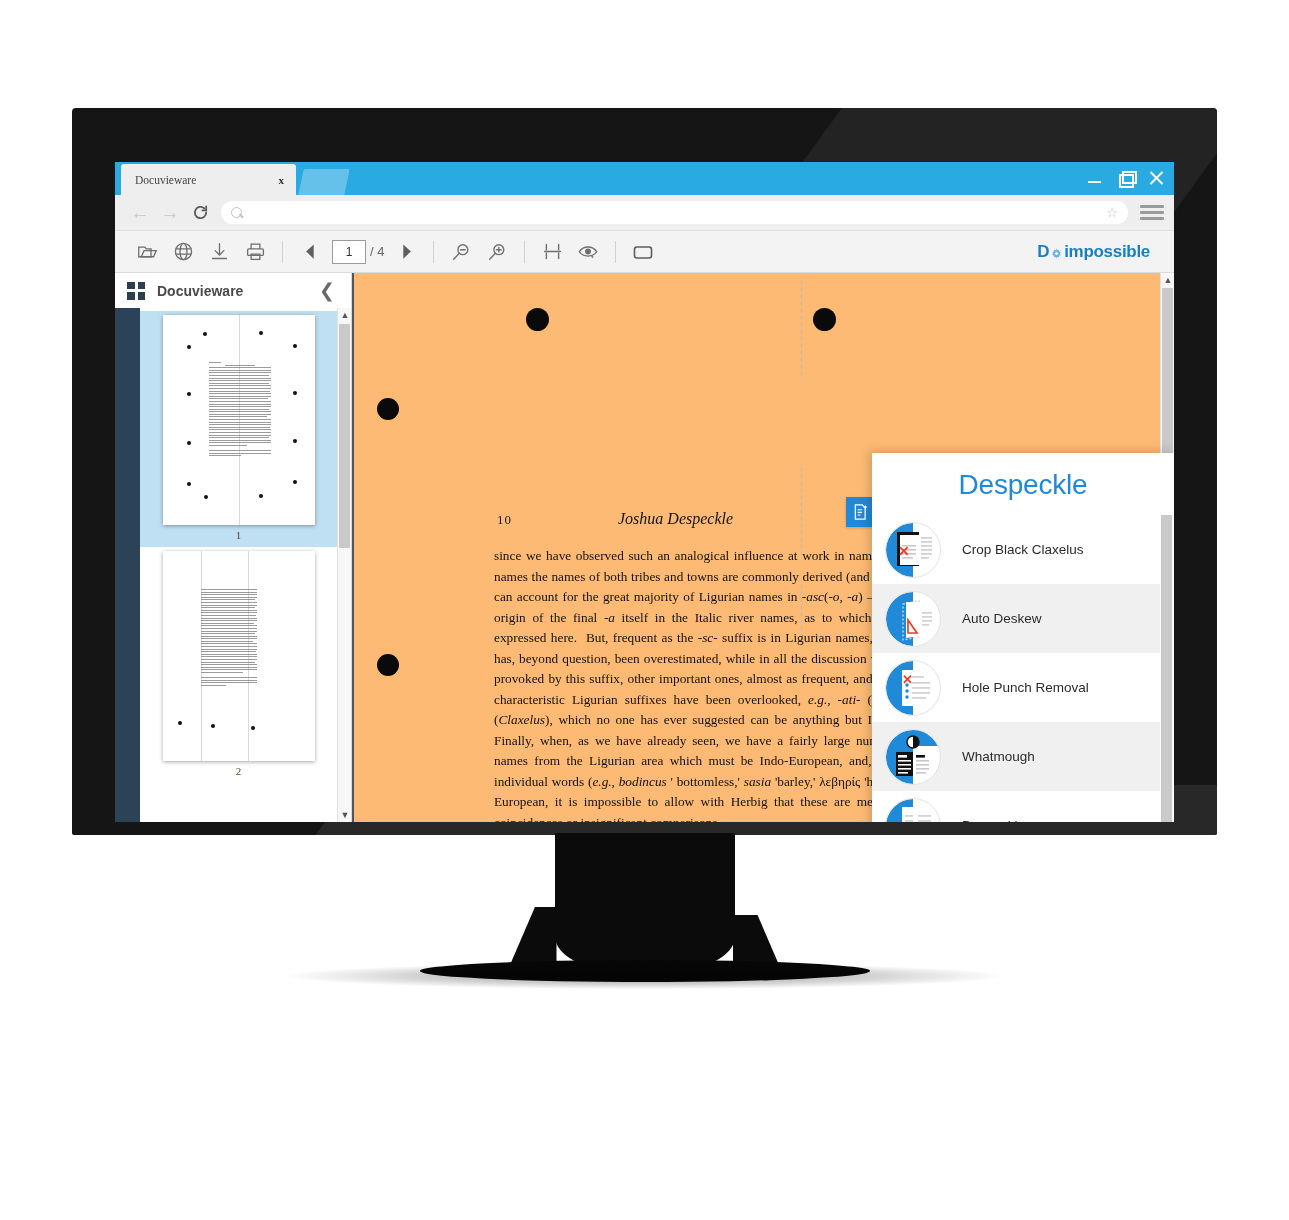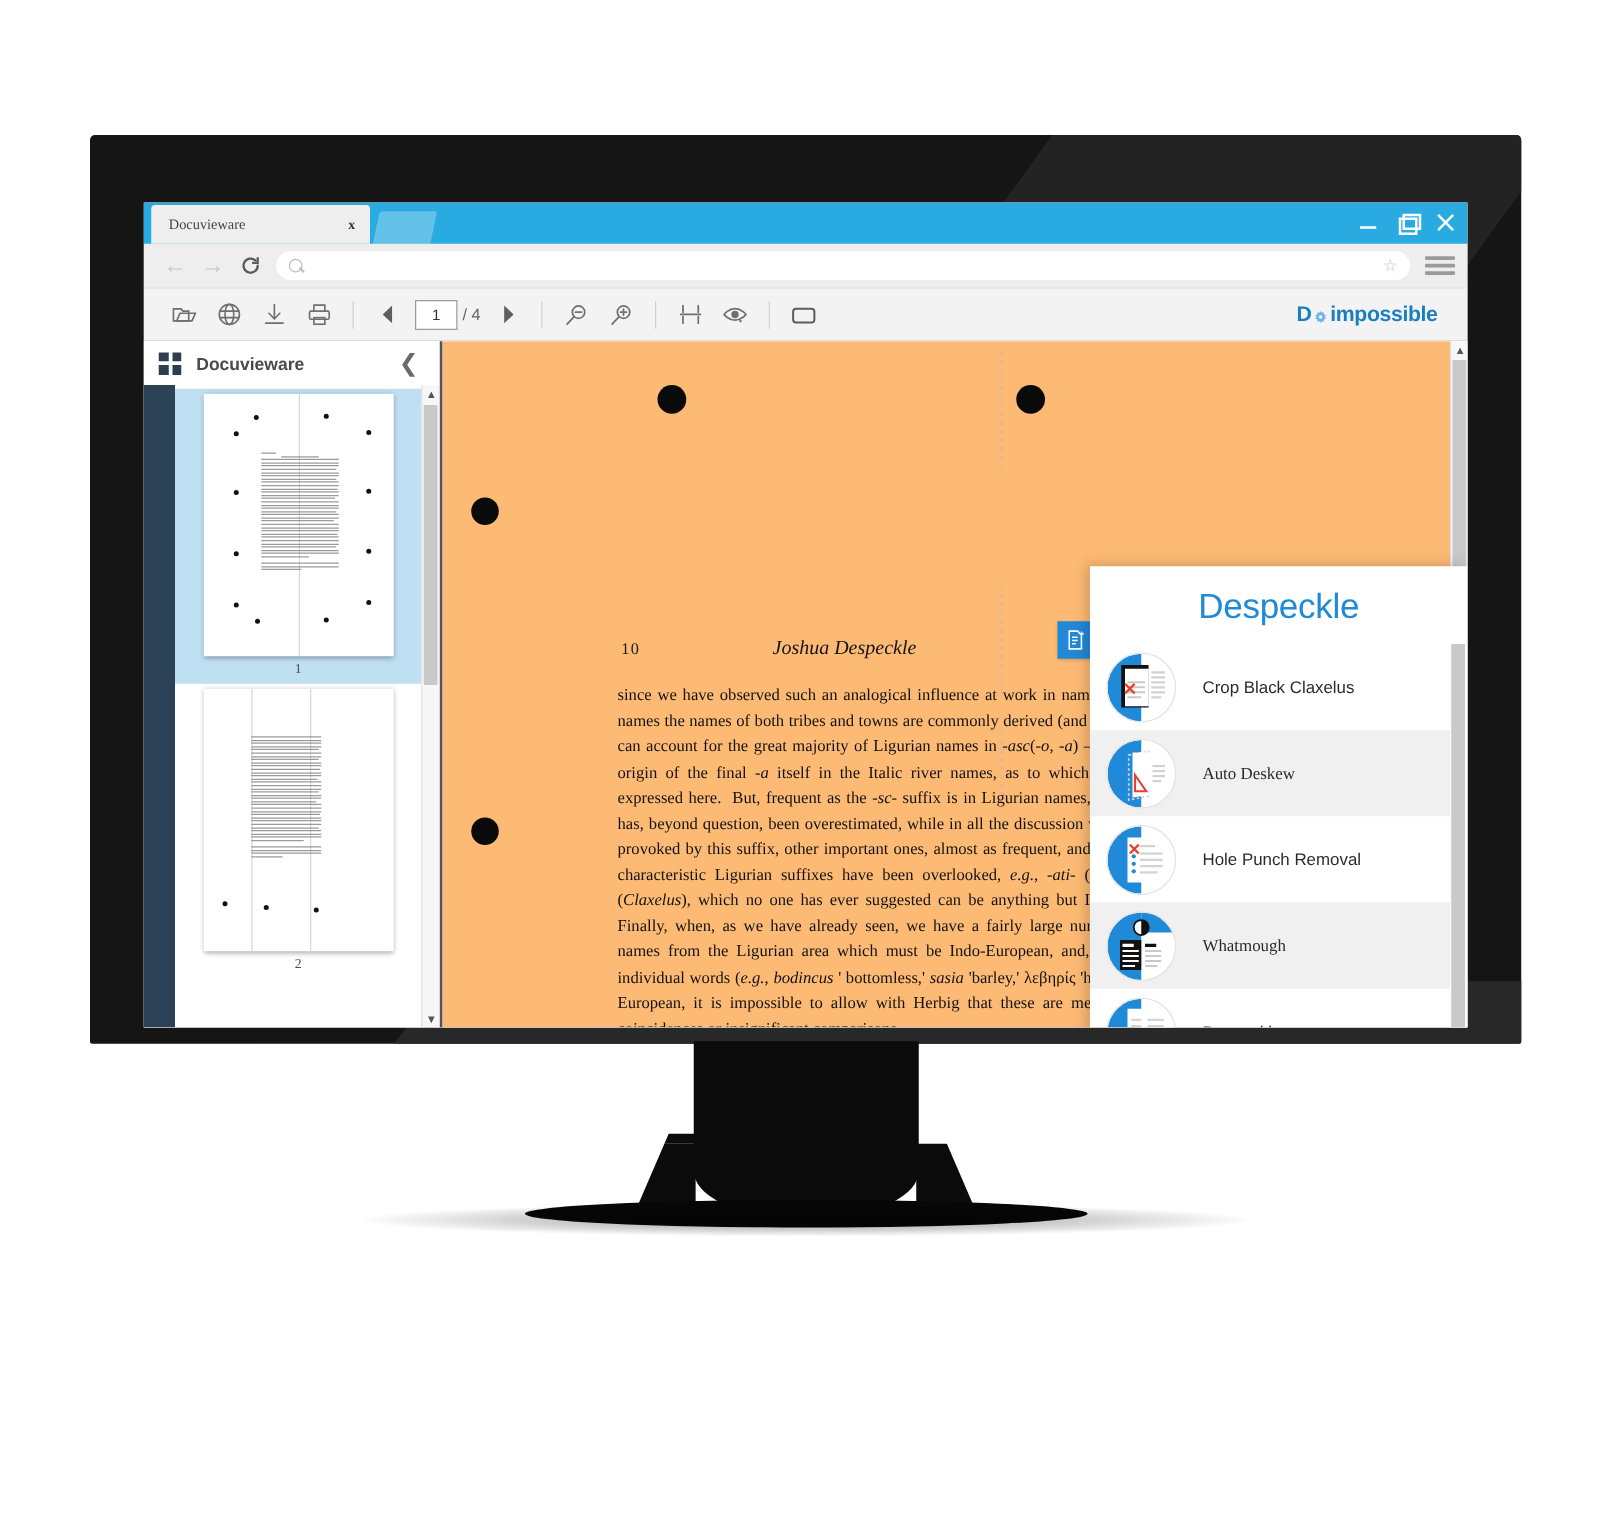--- a/index.html
+++ b/index.html
@@ -285,21 +285,21 @@
     text-align:center; color:#2089d8;
     font-size:28px; font-weight:normal;
     padding:16px 0 14px;
     letter-spacing:-.2px;
   }
   .ops-list { flex:1; overflow:hidden; }
   .ops-row {
     height:69px; display:flex; align-items:center;
     padding-left:13px; cursor:pointer;
   }
-  .ops-row.alt { background:#f0f0f0;font-family:Liberation Serif, serif; }
+  .ops-row.alt { background:#f0f0f0; }
   .ops-ic {
     width:56px; height:56px; border-radius:50%;
     background:#fff; border:1px solid #e3e3e3;
     overflow:hidden; position:relative; flex:none;
   }
   .ops-label { font-size:13.5px; color:#2b2b2b; margin-left:21px; }
   .ops-sb { width:14px; background:#fbfbfb; position:relative; }
   .ops-sb .thumbbar { position:absolute; left:1px; top:0; width:11px; height:398px; background:#c9c9c9; }
   .ops-inner { flex:1; display:flex; overflow:hidden; }
 </style>

